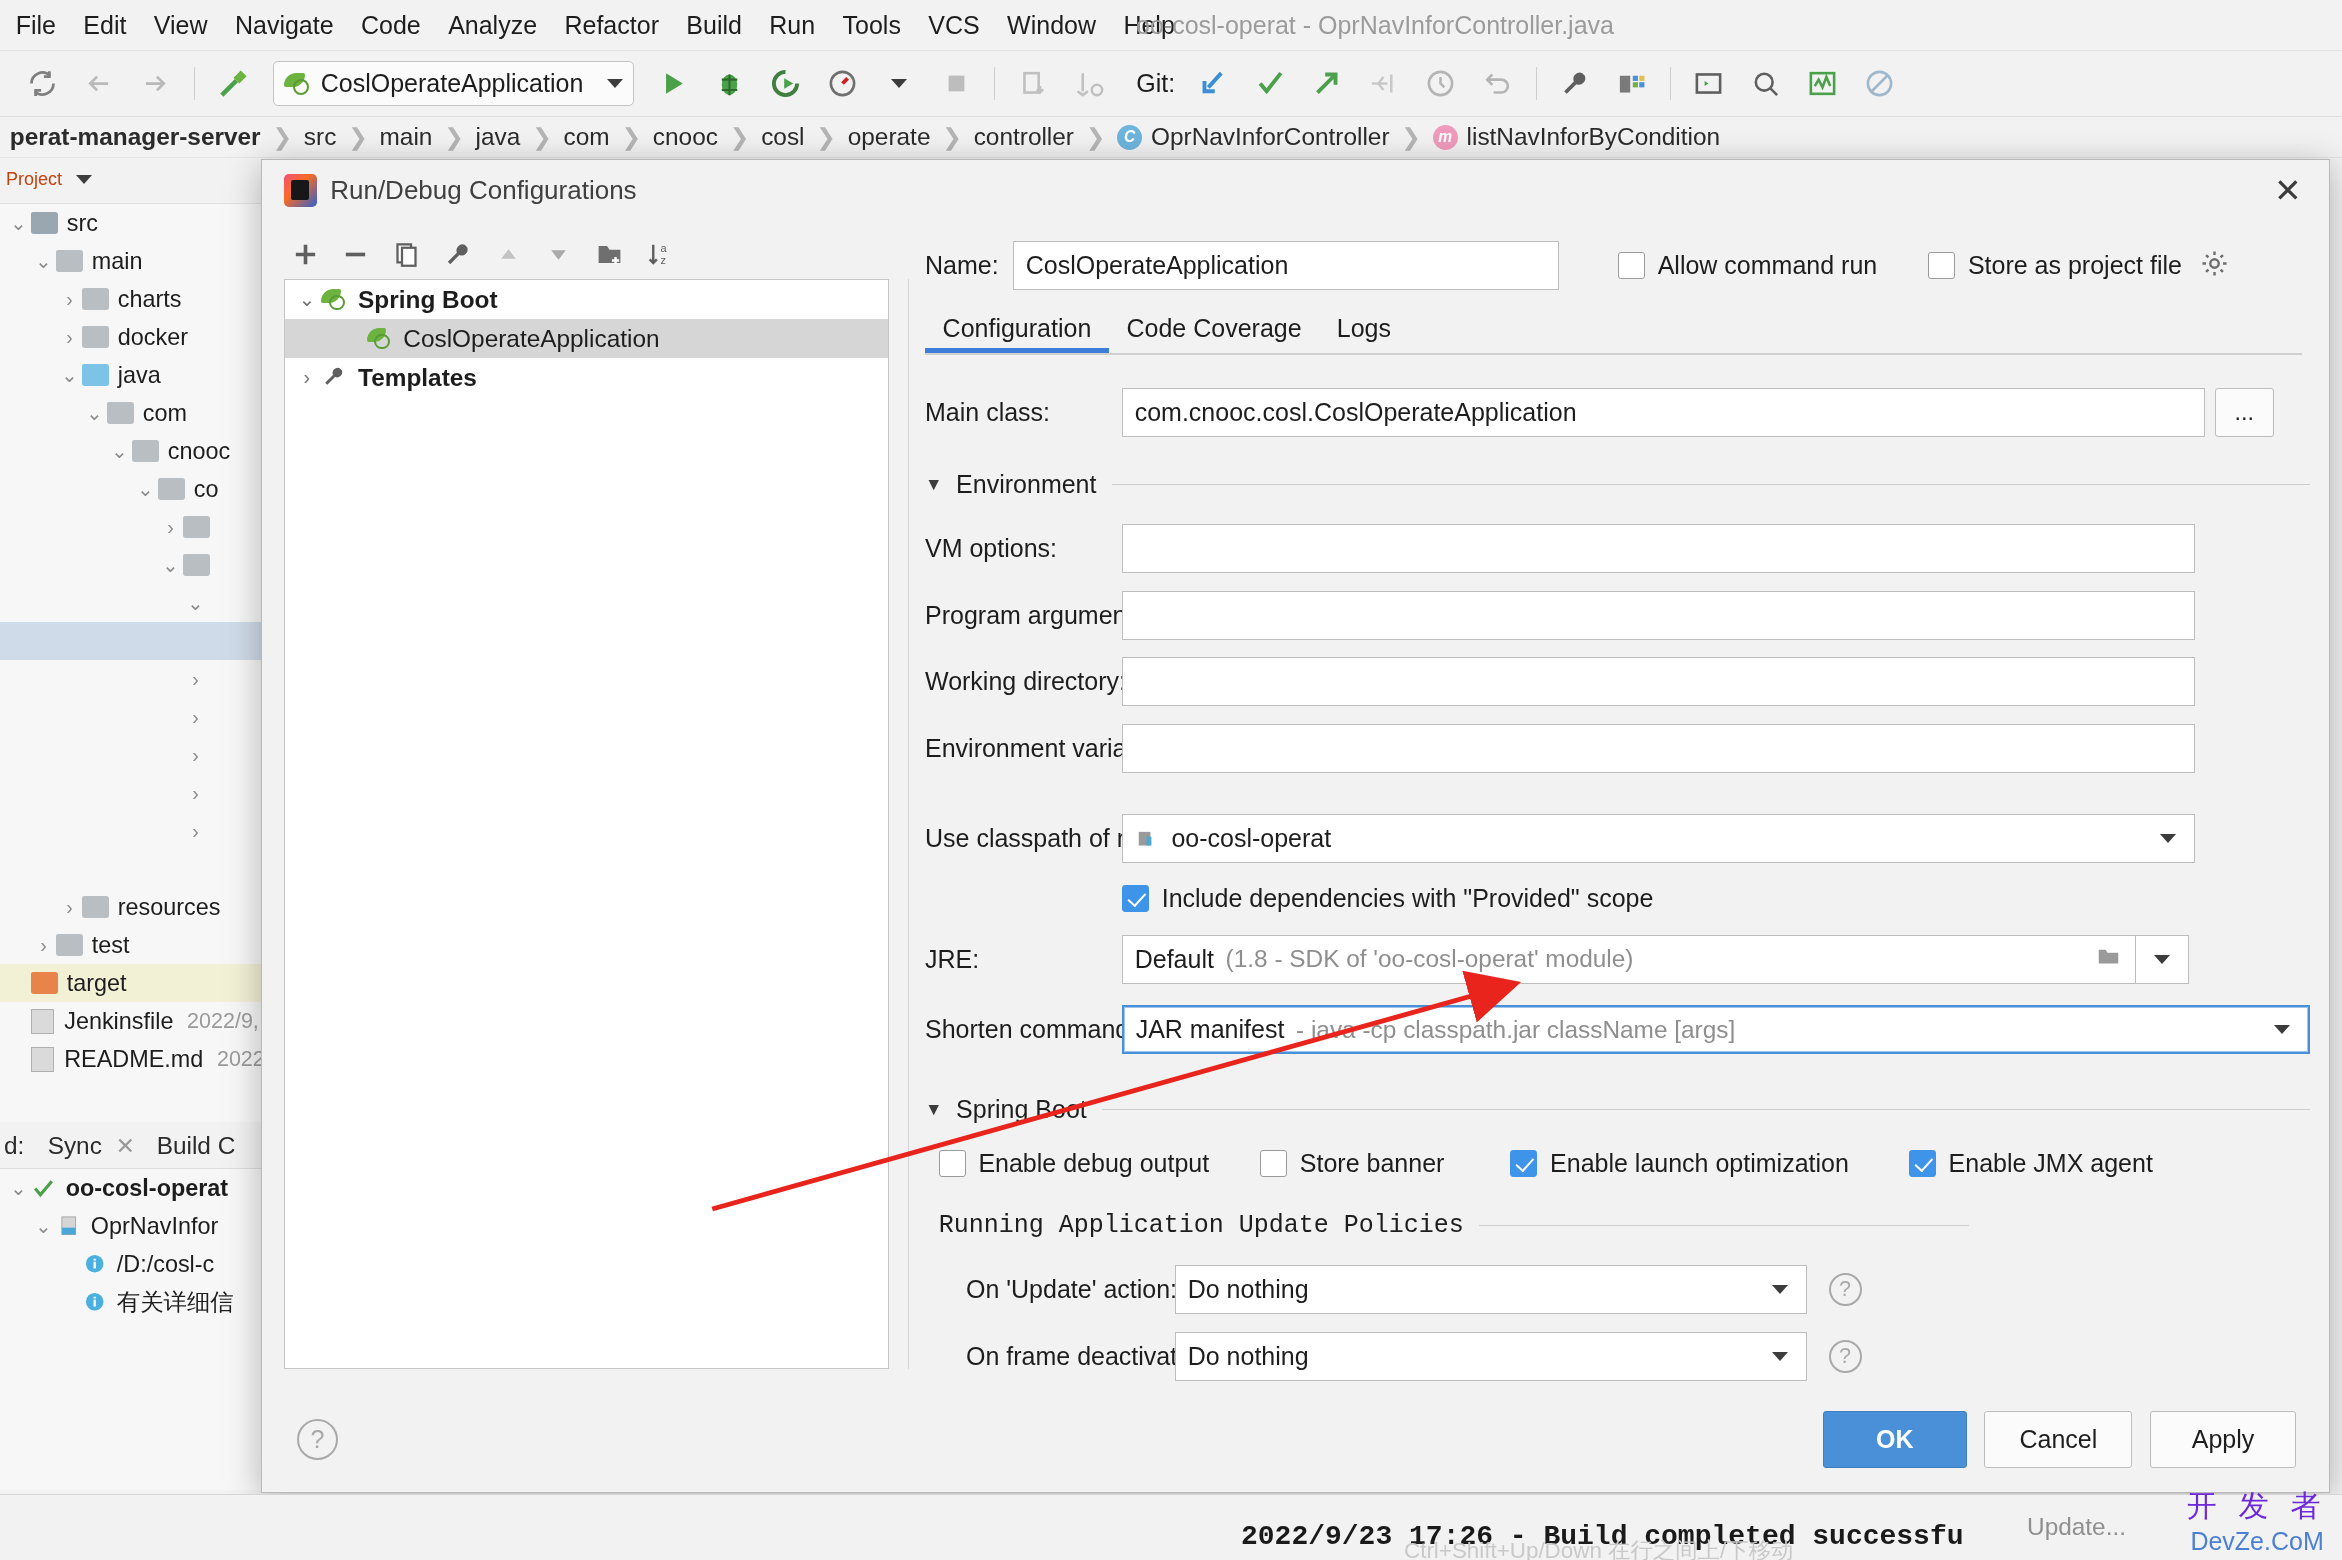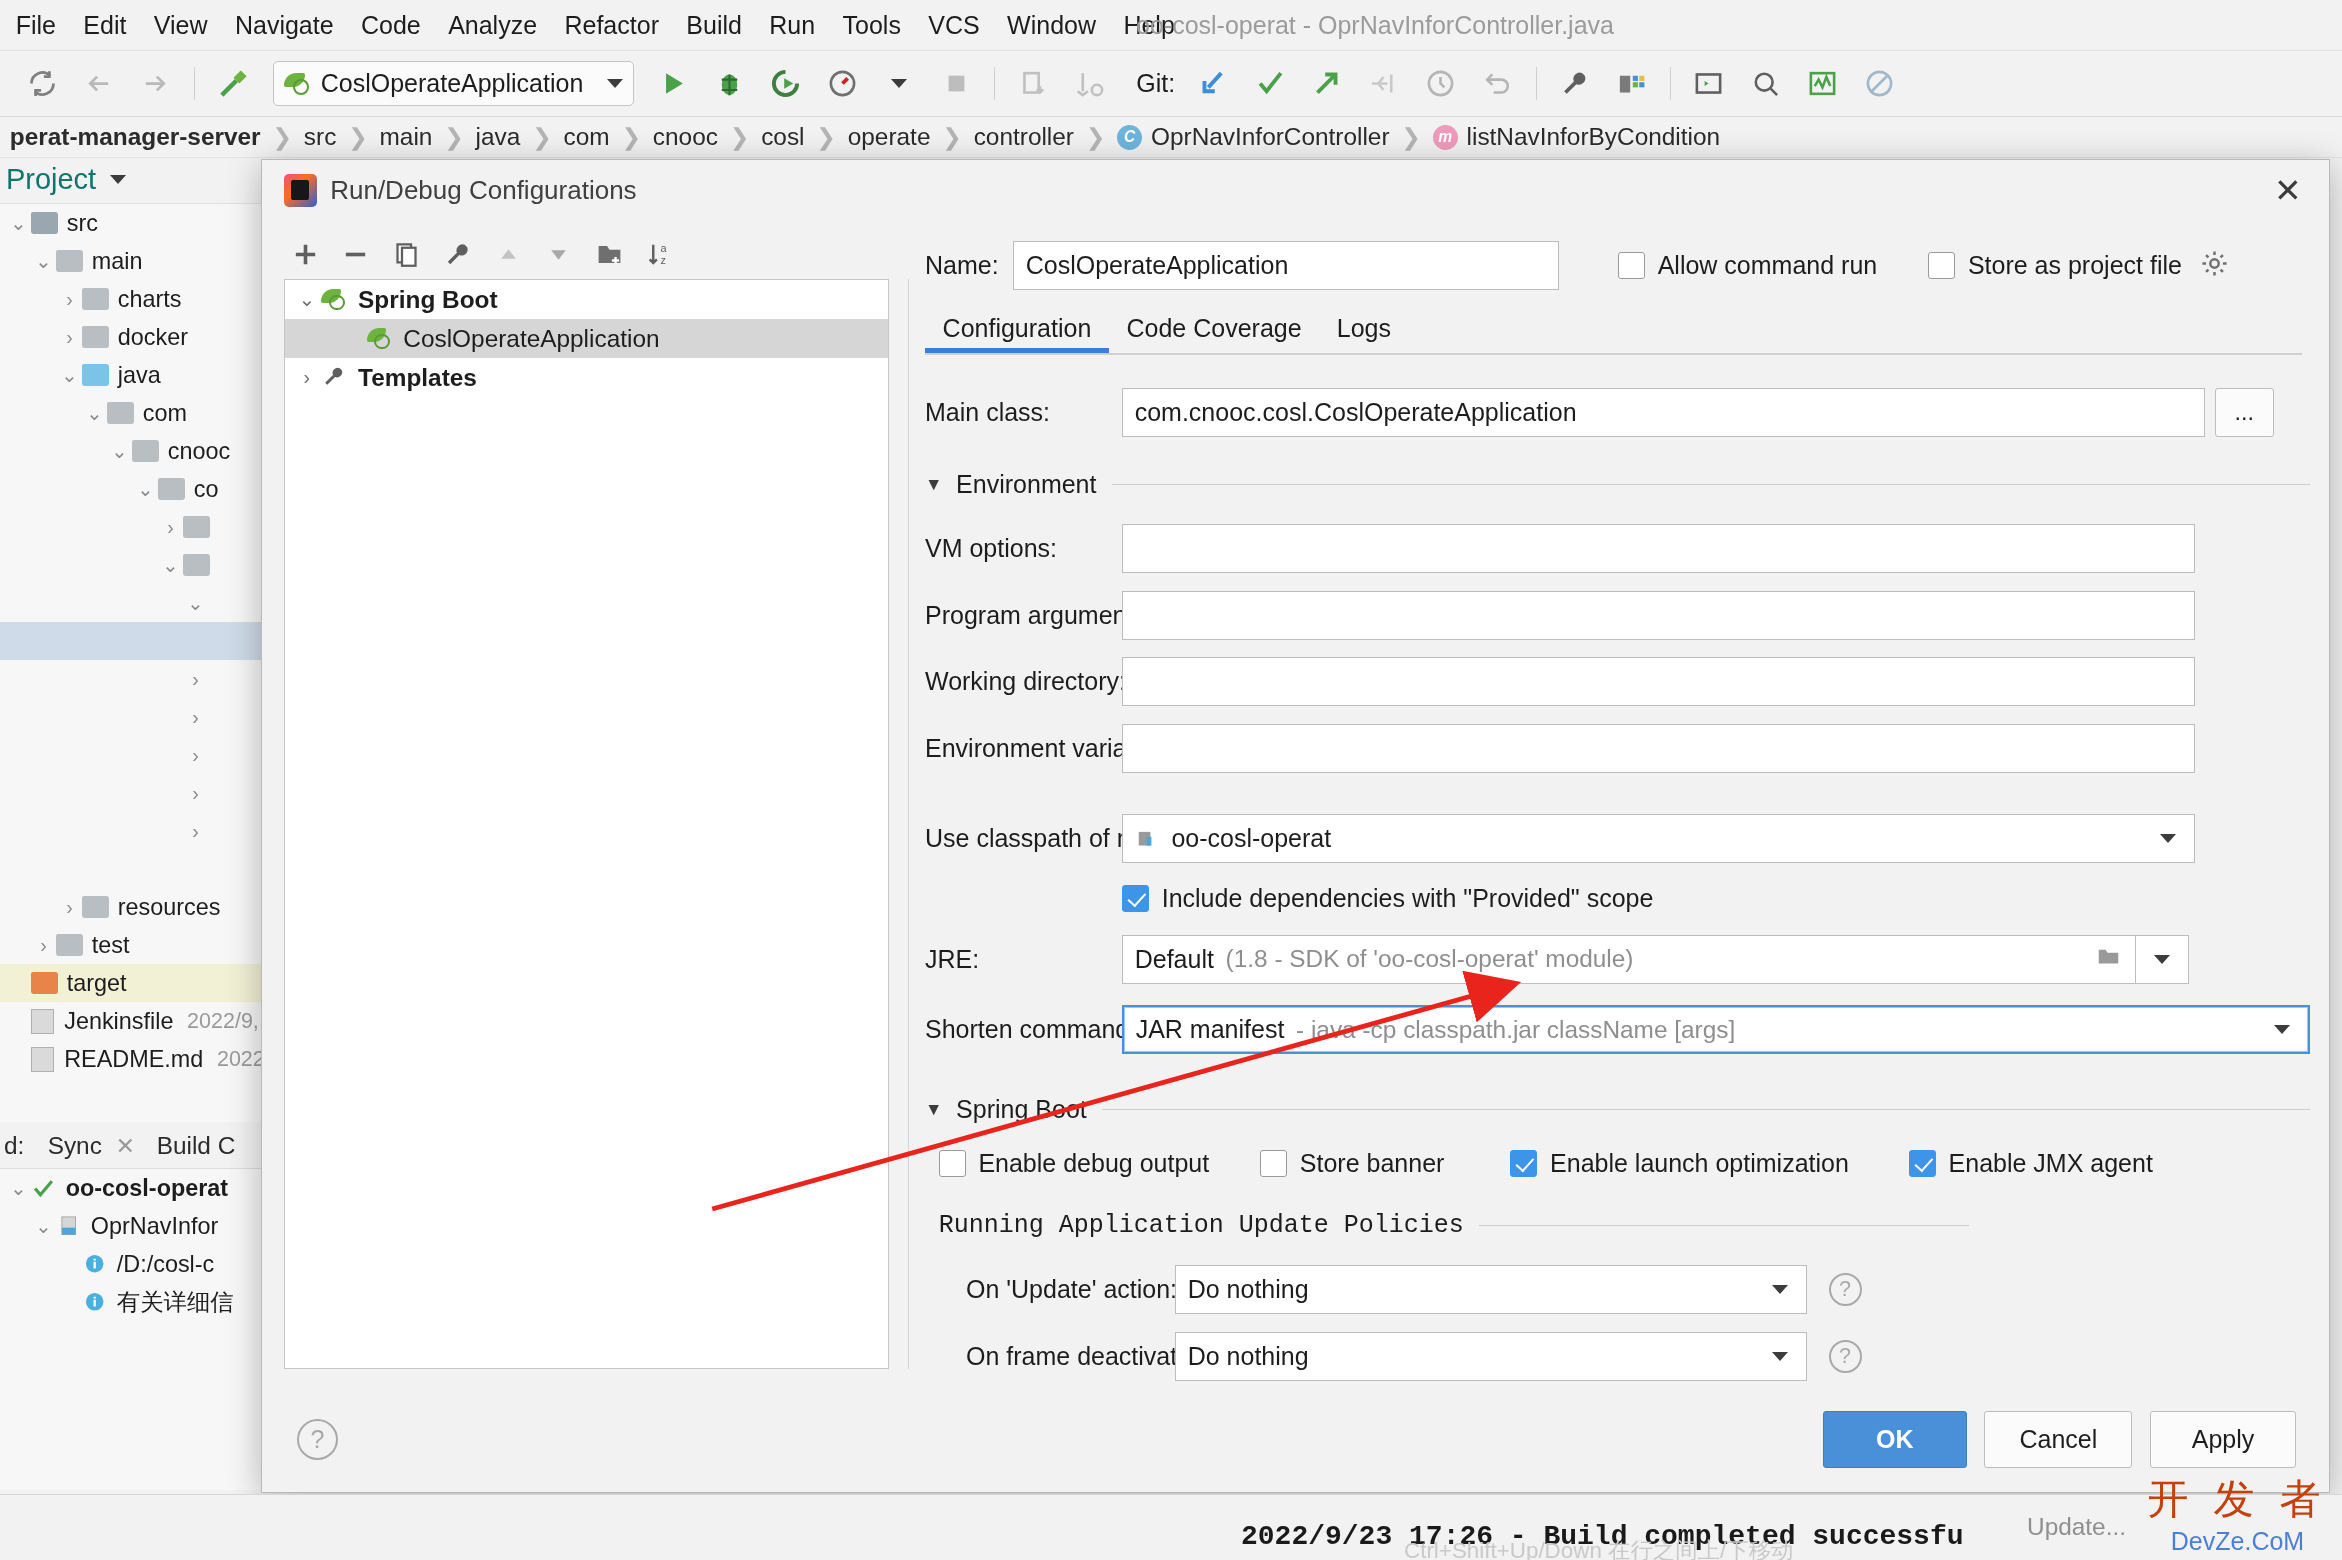--- a/index.html
+++ b/index.html
@@ -66,21 +66,21 @@
     font-size: 15.6px; color: #fff; font-style: italic; font-weight: bold;
   }
   .badge-c { background: #6eb4dd; }
   .badge-m { background: #ef9bbb; }
 
   
   .proj-header {
     position: absolute; top: 158px; left: 0; width: 265px; height: 43px;
     display: flex; align-items: center; background: #f2f2f2;
   }
-  .proj-title { font-size: 29px; color: #0f766e; margin-left: 5.9px; }
+  .proj-title { font-size: 18px; color: #c2410c; margin-left: 5.9px; }
   .proj-tree {
     position: absolute; top: 203px; left: 0; width: 265px; height: 975px;
     background: #f7f7f7; border-top: 1px solid #e0e0e0; overflow: hidden;
   }
   .tnode {
     height: 38px; display: flex; align-items: center; font-size: 23.4px;
     color: #1d1d1d; white-space: nowrap; padding-left: 3.9px;
   }
   .tnode.sel-blue { background: #cfdbe8; }
   .tnode.sel-yellow { background: #f2f0d5; }
@@ -244,21 +244,21 @@
   }
   .hint-msg {
     position: absolute; left: 1404px; bottom: -5.9px; font-size: 22.4px; color: #c9c9c9; white-space: nowrap;
   }
   .update-txt {
     position: absolute; right: 217px; bottom: 19.5px; font-size: 24.4px; color: #8f8f8f;
   }
   .wm {
     position: absolute; right: 15.6px; bottom: 3.9px; text-align: center; color: #4a7fd4;
   }
-  .wm .cn { font-size: 41px; letter-spacing: 6.8px; color: #c2410c; }
+  .wm .cn { font-size: 30px; letter-spacing: 6.8px; color: #6d28d9; }
   .wm .en { font-size: 25px; color: #4a7fd4; }
 </style>
 </head>
 <body>
 
 <div id="app">
 
   <div class="menubar">
     <div id="menu-items-host" style="display:flex;align-items:center;margin-left:2px;">
         <div class="menu-item">File</div>

